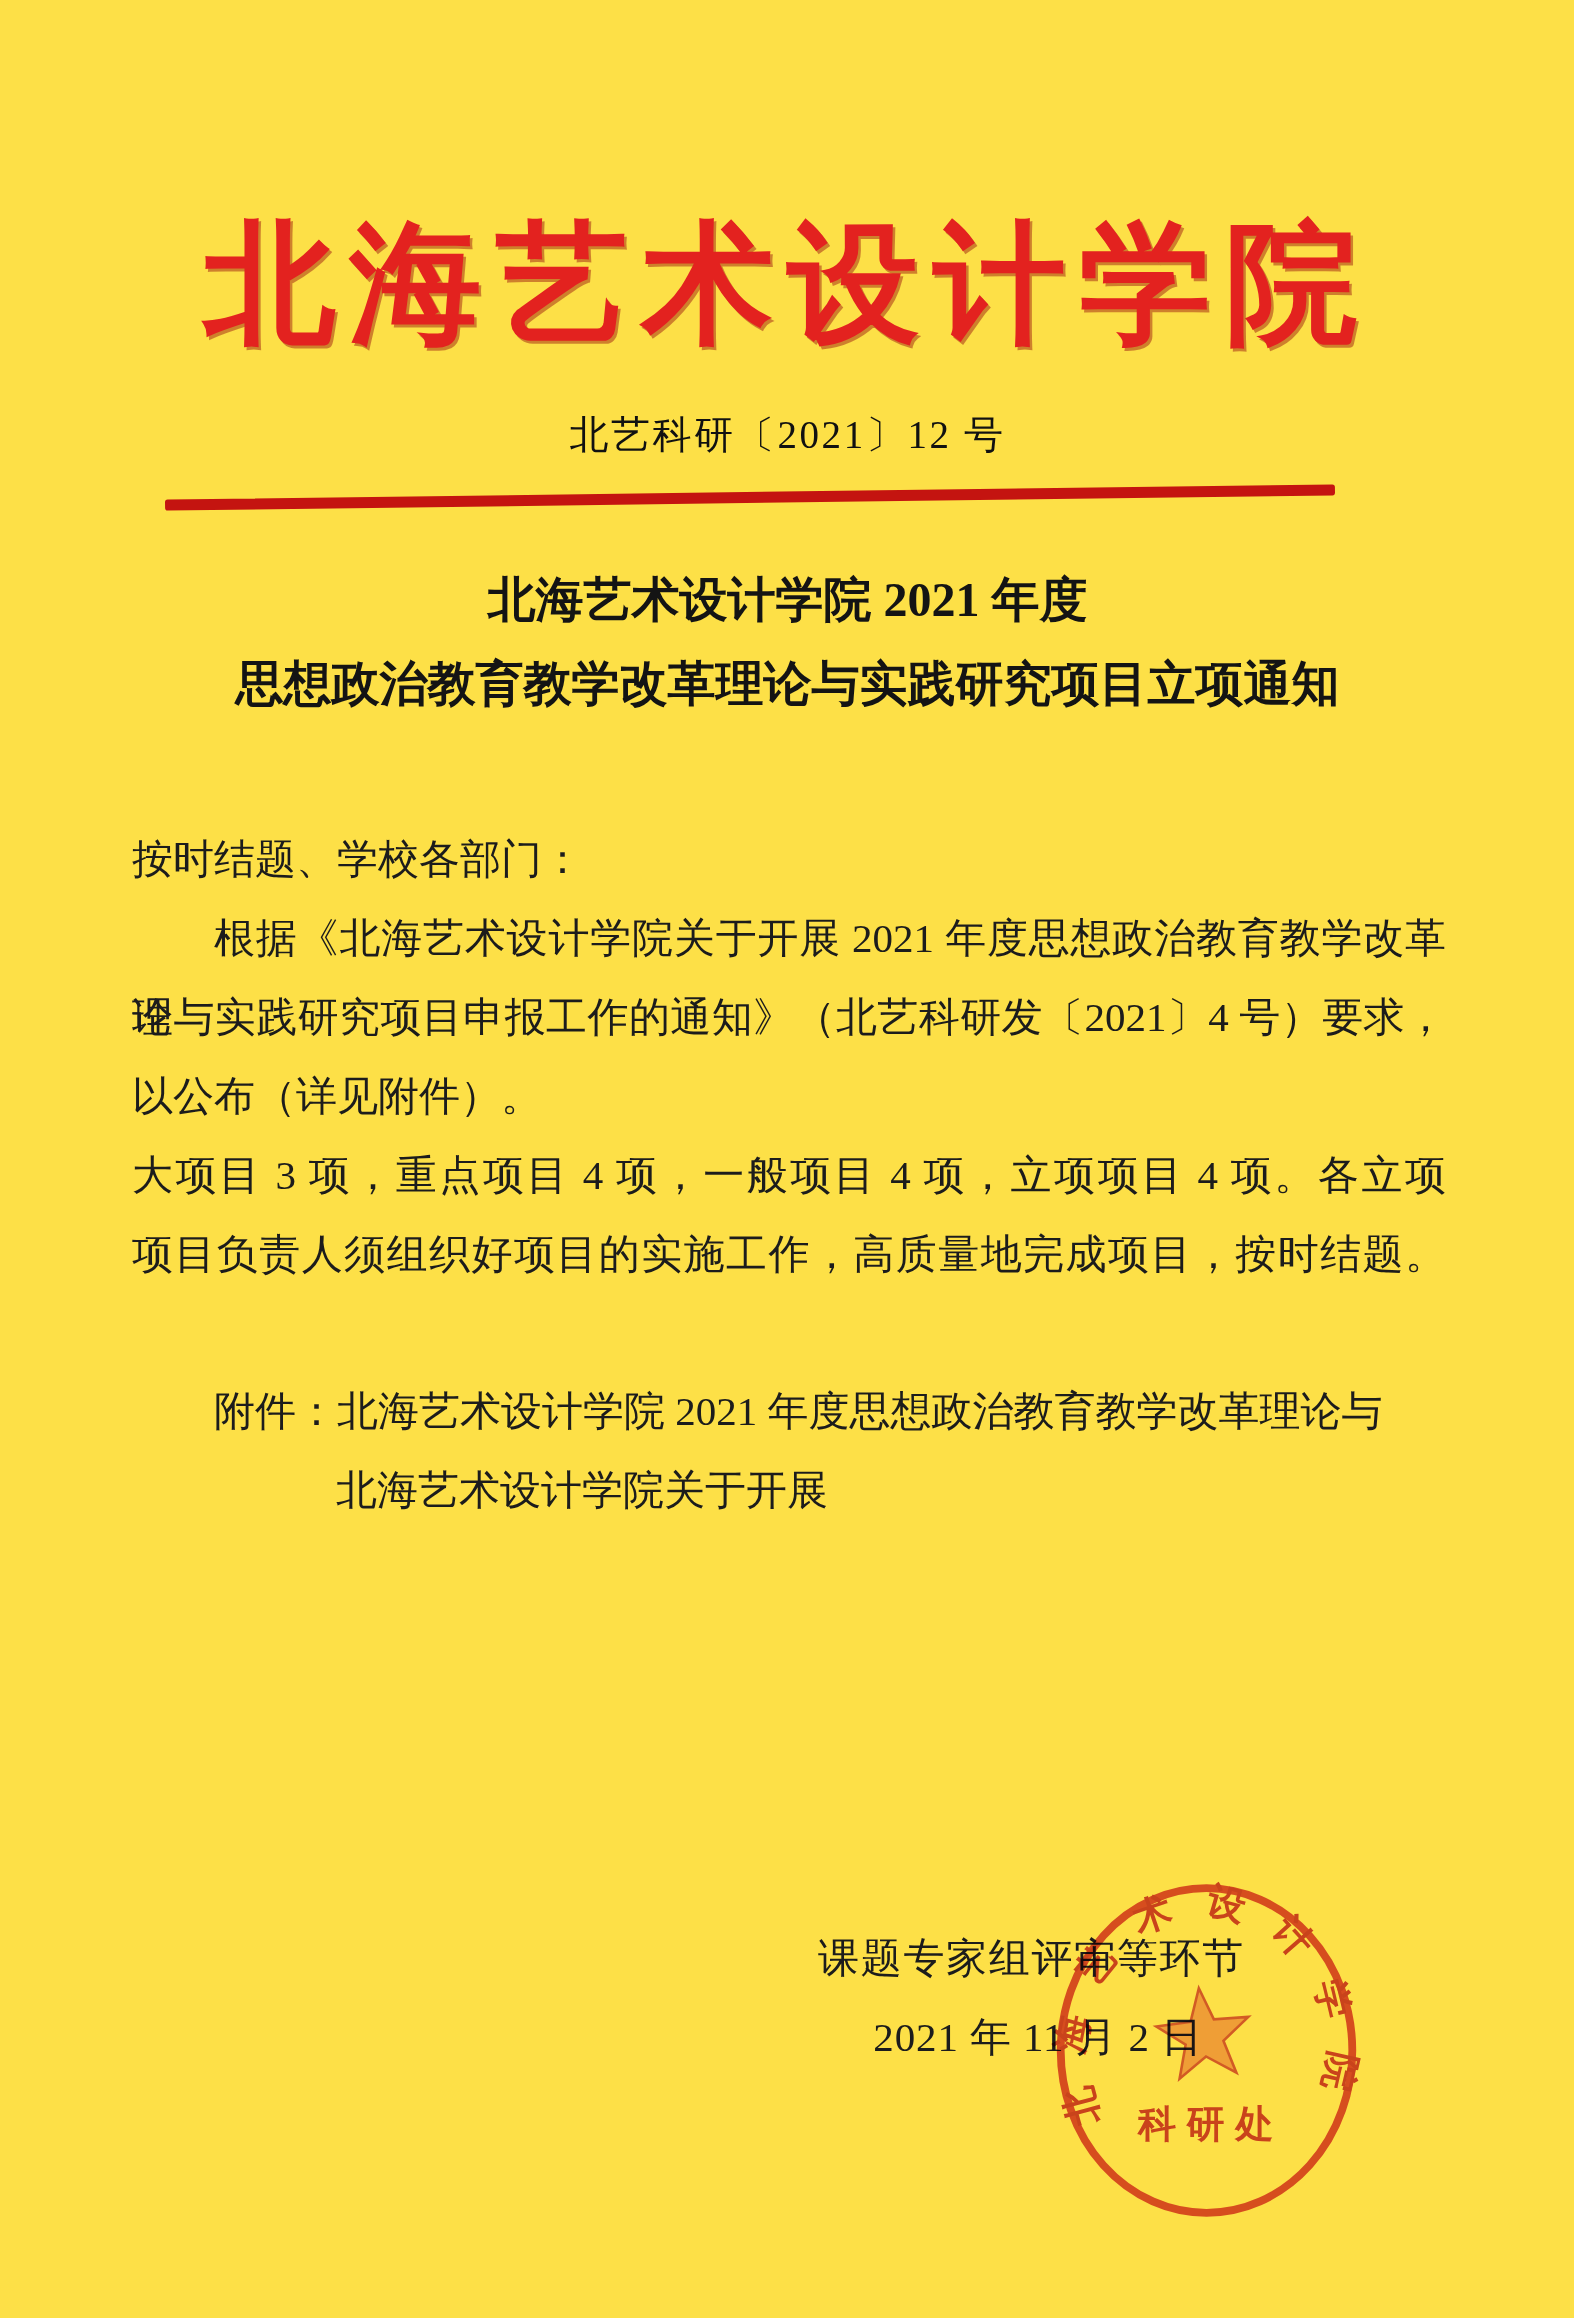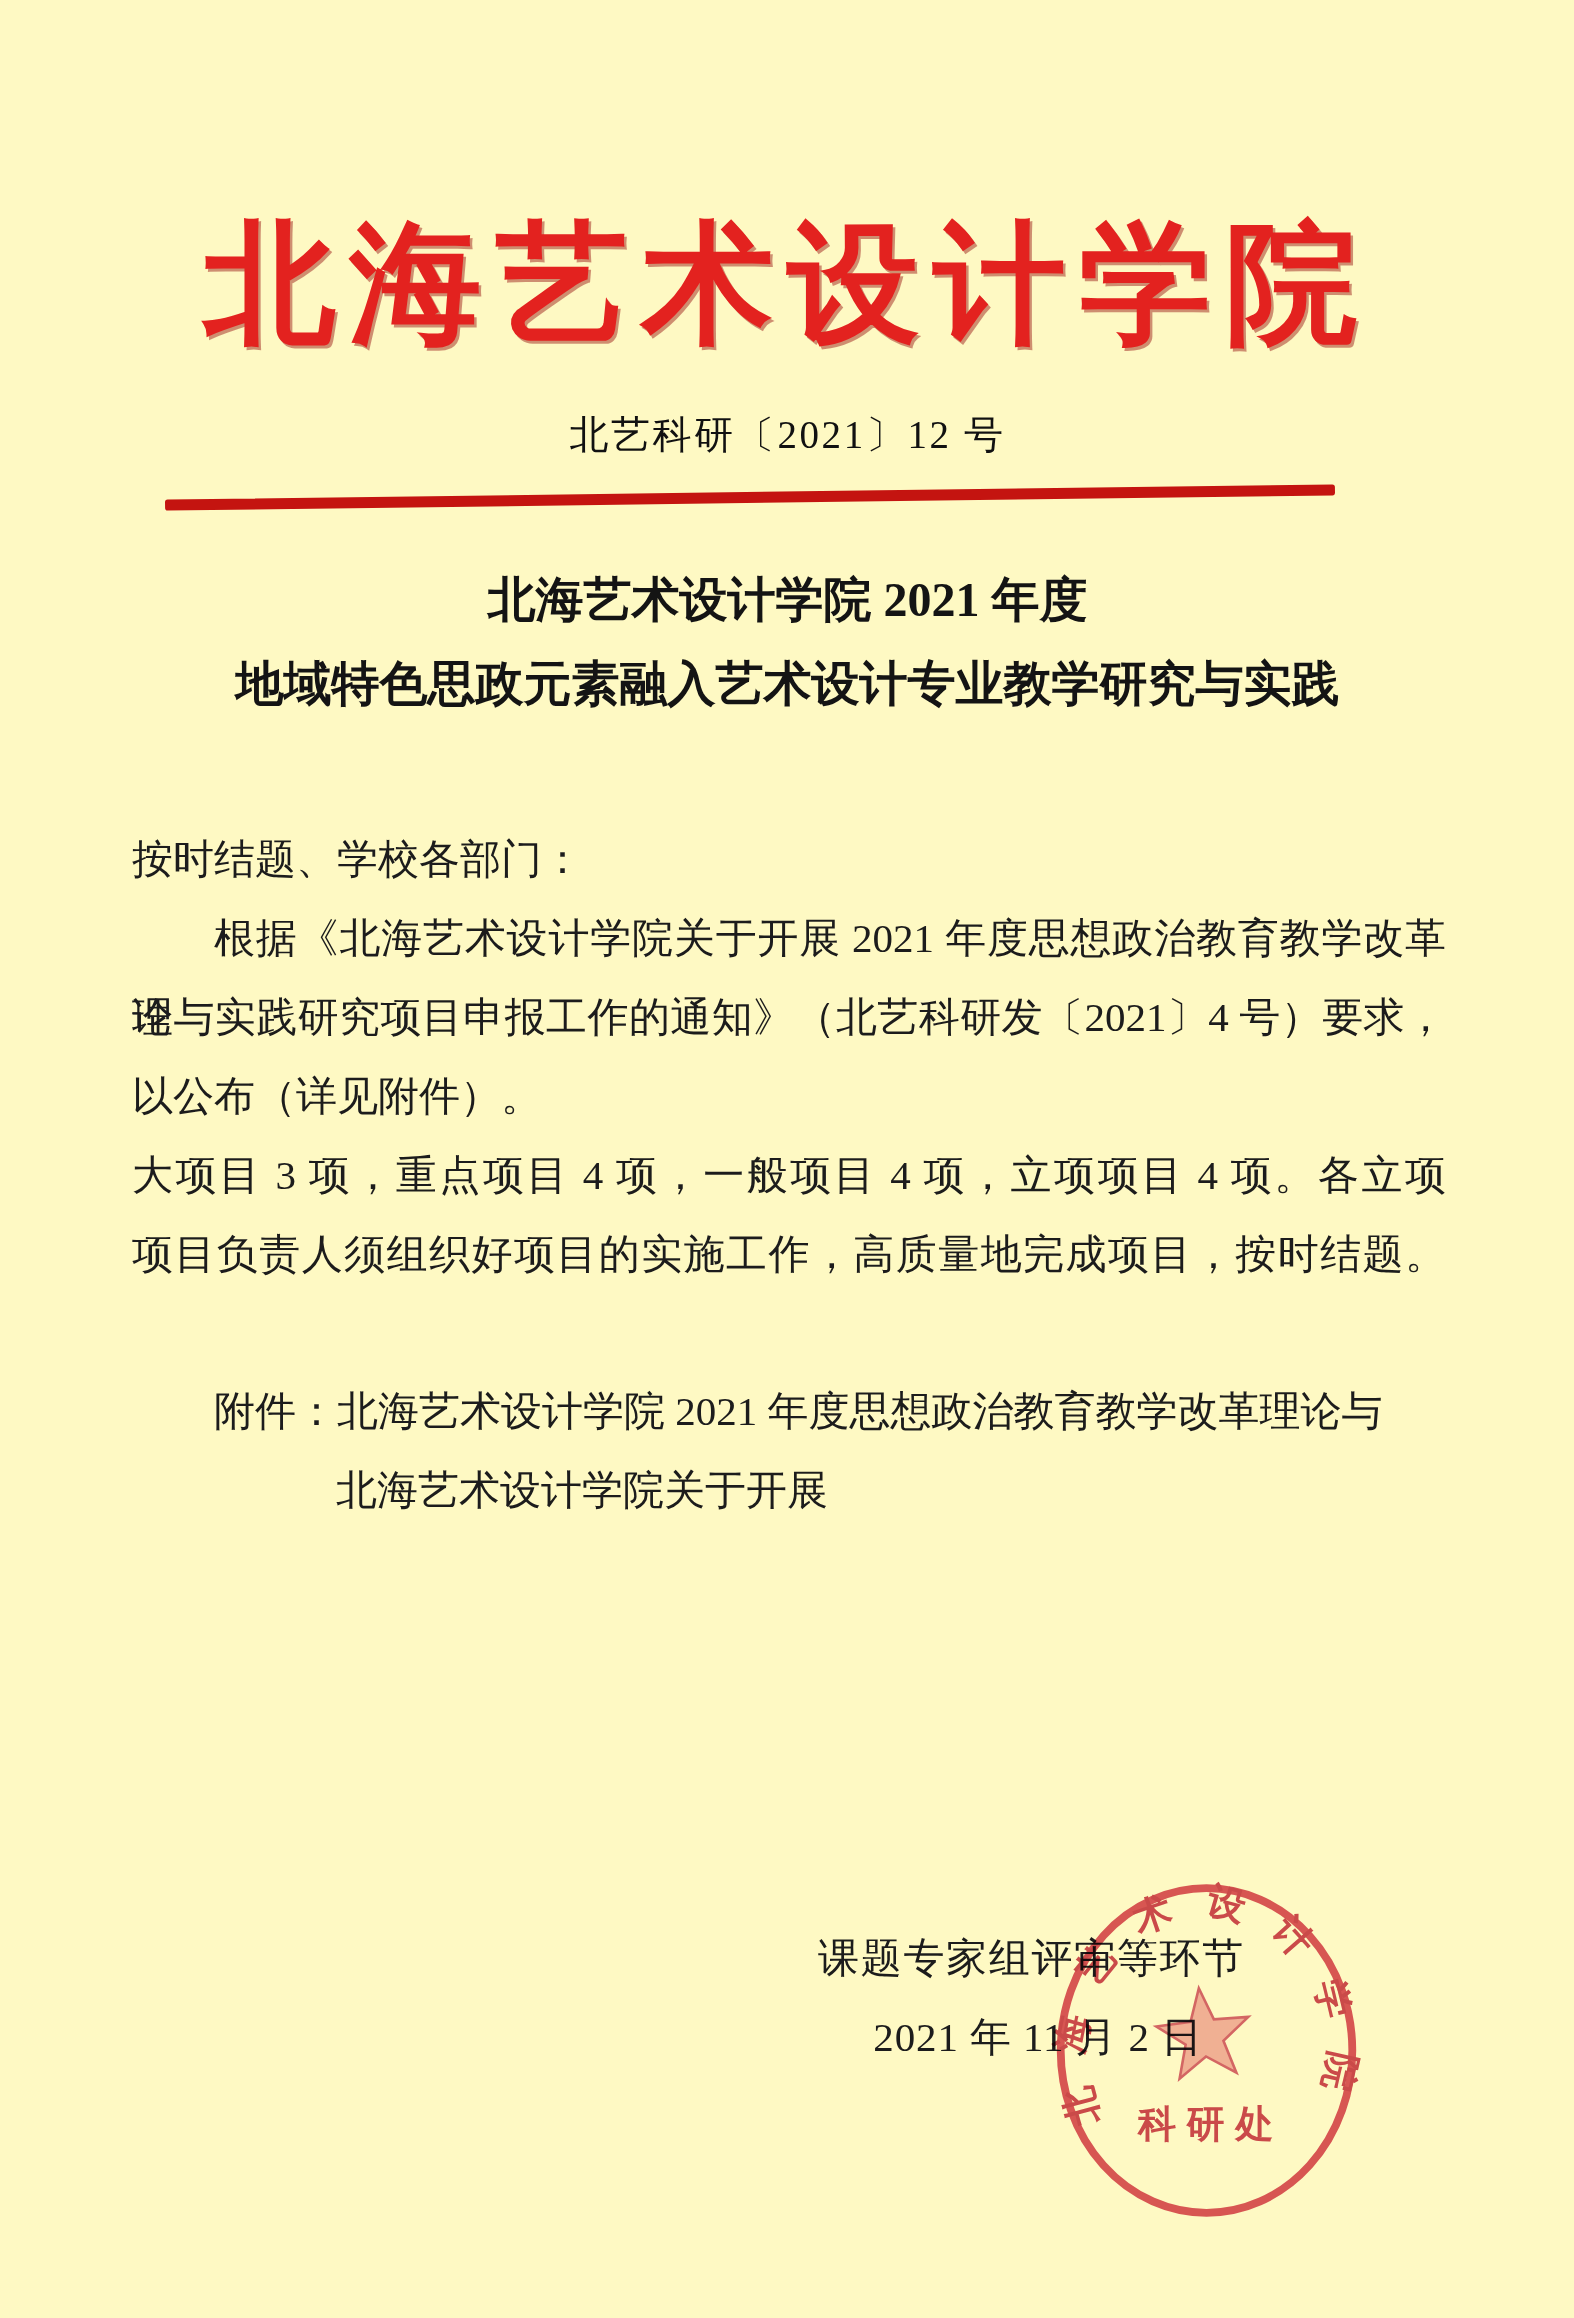--- a/index.html
+++ b/index.html
@@ -1,20 +1,20 @@
 <!DOCTYPE html>
 <html style="font-size:14px"><head>
 <meta charset="utf-8">
 <style>
   html,body { margin:0; padding:0; background:#e8e8e8; }
   .page {
     position:relative;
     width:1575px; height:2319px;
     margin:0 auto;
-    background:#fef9c3;
+    background:#fde047;
     font-family:"Liberation Serif","DejaVu Serif",serif;
     color:#1c1c1c;
     overflow:hidden;
   }
   .letterhead {
     position:absolute; top:196px; left:0; right:0;
     text-align:center;
     font-size:132px; font-weight:700;
     color:#e3221f;
     letter-spacing:14px;
@@ -73,21 +73,21 @@
 <div class="page">
 
   <div class="letterhead">北海艺术设计学院</div>
 
   <div class="doc-number">北艺科研〔2021〕12 号</div>
 
   <div class="red-line"></div>
 
   <div class="notice-title">
     <div>北海艺术设计学院 2021 年度</div>
-    <div>地域特色思政元素融入艺术设计专业教学研究与实践</div>
+    <div>思想政治教育教学改革理论与实践研究项目立项通知</div>
   </div>
 
   <div class="body-block">
     <div class="bl">按时结题、学校各部门：</div>
     <div class="bl j i2">根据《北海艺术设计学院关于开展 2021 年度思想政治教育教学改革理</div>
     <div class="bl j">论与实践研究项目申报工作的通知》（北艺科研发〔2021〕4 号）要求，</div>
     <div class="bl">以公布（详见附件）。</div>
     <div class="bl j">大项目 3 项，重点项目 4 项，一般项目 4 项，立项项目 4 项。各立项</div>
     <div class="bl j">项目负责人须组织好项目的实施工作，高质量地完成项目，按时结题。</div>
     <div class="gap"></div>

